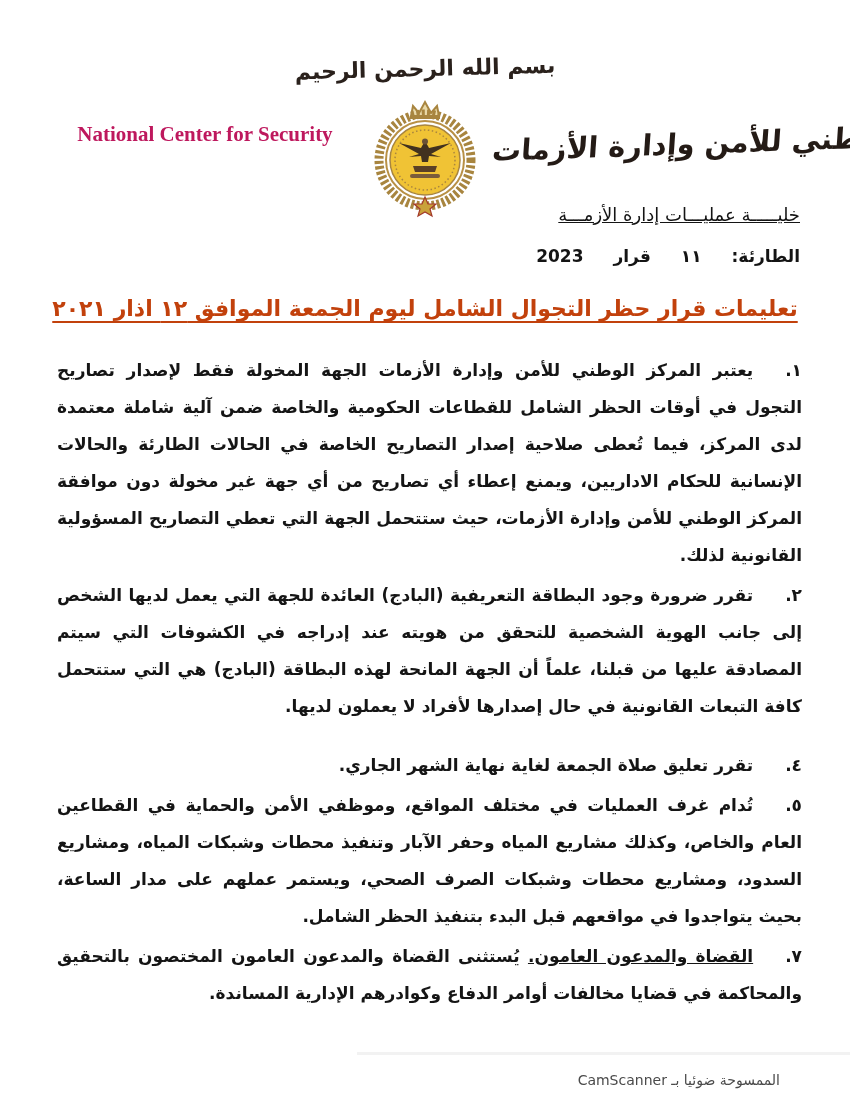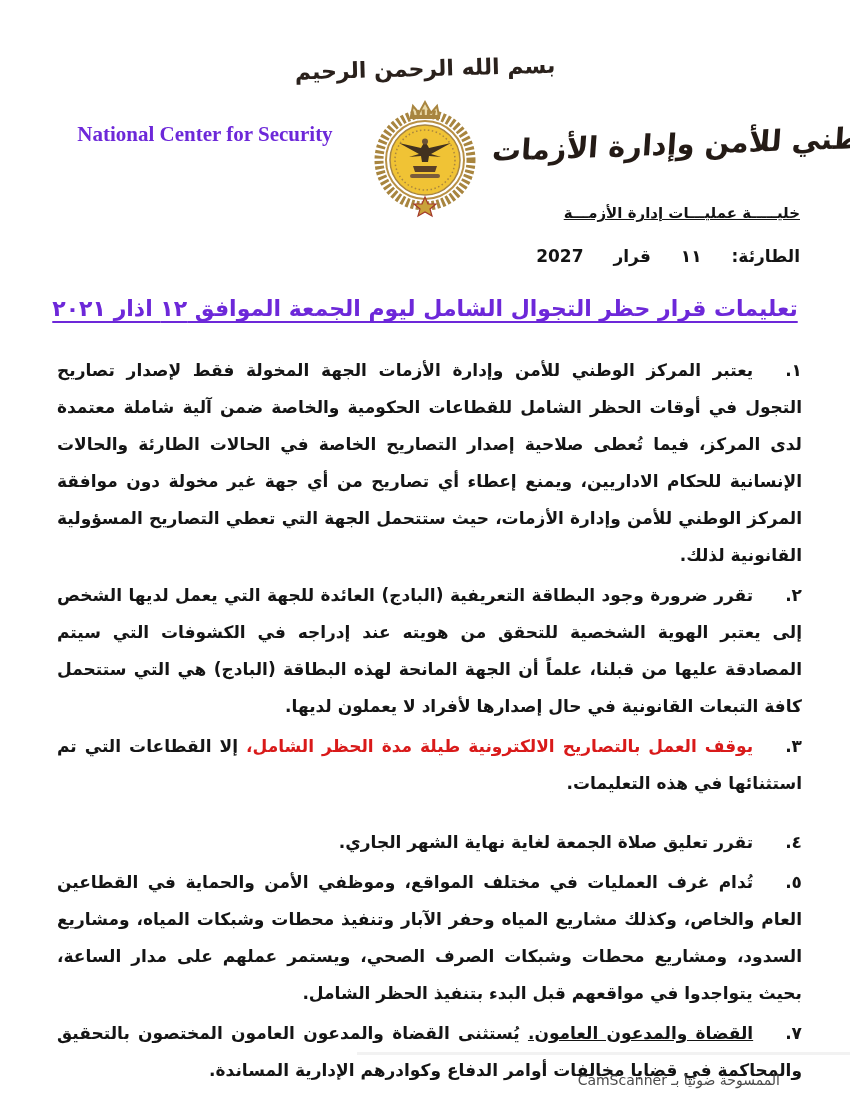--- a/index.html
+++ b/index.html
@@ -11,45 +11,45 @@
 
   
   .basmala{
     position:absolute;top:56px;left:0;right:0;text-align:center;
     font-size:22px;font-weight:bold;color:#2a211c;transform:rotate(-1.5deg);
     letter-spacing:1px;
   }
   .org-en{
     position:absolute;left:55px;top:122px;width:300px;text-align:center;
     font-family:"Liberation Serif",serif;font-size:21px;font-weight:bold;
-    color:#6d28d9;line-height:1.2;
+    color:#be185d;line-height:1.2;
   }
   .emblem{position:absolute;left:363px;top:94px;width:124px;height:124px;}
   .org-ar{
     position:absolute;right:28px;top:128px;width:330px;text-align:center;
     font-size:29px;font-weight:bold;color:#241b16;transform:rotate(-2deg) skewX(-6deg);
     white-space:nowrap;
   }
 
   
   .cell-title{
     position:absolute;top:204px;right:50px;
-    font-size:15px;font-weight:bold;text-decoration:underline;
+    font-size:18px;font-weight:normal;text-decoration:underline;
     direction:rtl;color:#141414;
   }
   .date-line{
     position:absolute;top:246px;right:50px;direction:rtl;
     font-size:17px;font-weight:bold;color:#141414;
     display:flex;gap:30px;align-items:baseline;
   }
 
   
   .doc-title{
     position:absolute;top:296px;left:40px;right:40px;text-align:center;
-    direction:rtl;font-size:22px;font-weight:bold;color:#6d28d9;
+    direction:rtl;font-size:22px;font-weight:bold;color:#c2410c;
     text-decoration:underline;text-underline-offset:5px;text-decoration-thickness:2px;
   }
 
   
   .items{
     position:absolute;top:352px;left:57px;right:48px;
     direction:rtl;text-align:justify;
     font-size:17px;font-weight:bold;line-height:37px;color:#151515;
   }
   .item{margin:0 0 3px 0;}
@@ -110,38 +110,35 @@
   </div>
 
   <div class="org-ar">المركز الوطني للأمن وإدارة الأزمات</div>
 
   <div class="cell-title">خليـــــة عمليـــات إدارة الأزمـــة</div>
 
   <div class="date-line">
     <span>الطارئة:</span>
     <span>١١</span>
     <span>قرار</span>
-    <span>2027</span>
+    <span>2023</span>
   </div>
 
   <div class="doc-title">تعليمات قرار حظر التجوال الشامل ليوم الجمعة الموافق ١٢ اذار ٢٠٢١</div>
 
   <div class="items">
 
     <div class="item">
       <span class="num">١.</span><span class="tab"></span><span>يعتبر المركز الوطني للأمن وإدارة الأزمات الجهة المخولة فقط لإصدار تصاريح التجول في أوقات الحظر الشامل للقطاعات الحكومية والخاصة ضمن آلية شاملة معتمدة لدى المركز، فيما تُعطى صلاحية إصدار التصاريح الخاصة في الحالات الطارئة والحالات الإنسانية للحكام الاداريين، ويمنع إعطاء أي تصاريح من أي جهة غير مخولة دون موافقة المركز الوطني للأمن وإدارة الأزمات، حيث ستتحمل الجهة التي تعطي التصاريح المسؤولية القانونية لذلك.</span>
     </div>
 
     <div class="item">
-      <span class="num">٢.</span><span class="tab"></span><span>تقرر ضرورة وجود البطاقة التعريفية (البادج) العائدة للجهة التي يعمل لديها الشخص إلى يعتبر الهوية الشخصية للتحقق من هويته عند إدراجه في الكشوفات التي سيتم المصادقة عليها من قبلنا، علماً أن الجهة المانحة لهذه البطاقة (البادج) هي التي ستتحمل كافة التبعات القانونية في حال إصدارها لأفراد لا يعملون لديها.</span>
+      <span class="num">٢.</span><span class="tab"></span><span>تقرر ضرورة وجود البطاقة التعريفية (البادج) العائدة للجهة التي يعمل لديها الشخص إلى جانب الهوية الشخصية للتحقق من هويته عند إدراجه في الكشوفات التي سيتم المصادقة عليها من قبلنا، علماً أن الجهة المانحة لهذه البطاقة (البادج) هي التي ستتحمل كافة التبعات القانونية في حال إصدارها لأفراد لا يعملون لديها.</span>
     </div>
 
-    <div class="item">
-      <span class="num">٣.</span><span class="tab"></span><span class="red">يوقف العمل بالتصاريح الالكترونية طيلة مدة الحظر الشامل،</span><span> إلا القطاعات التي تم استثنائها في هذه التعليمات.</span>
-    </div>
 
     <div class="item mt">
       <span class="num">٤.</span><span class="tab"></span><span>تقرر تعليق صلاة الجمعة لغاية نهاية الشهر الجاري.</span>
     </div>
 
     <div class="item">
       <span class="num">٥.</span><span class="tab"></span><span>تُدام غرف العمليات في مختلف المواقع، وموظفي الأمن والحماية في القطاعين العام والخاص، وكذلك مشاريع المياه وحفر الآبار وتنفيذ محطات وشبكات المياه، ومشاريع السدود، ومشاريع محطات وشبكات الصرف الصحي، ويستمر عملهم على مدار الساعة، بحيث يتواجدوا في مواقعهم قبل البدء بتنفيذ الحظر الشامل.</span>
     </div>
 
 

